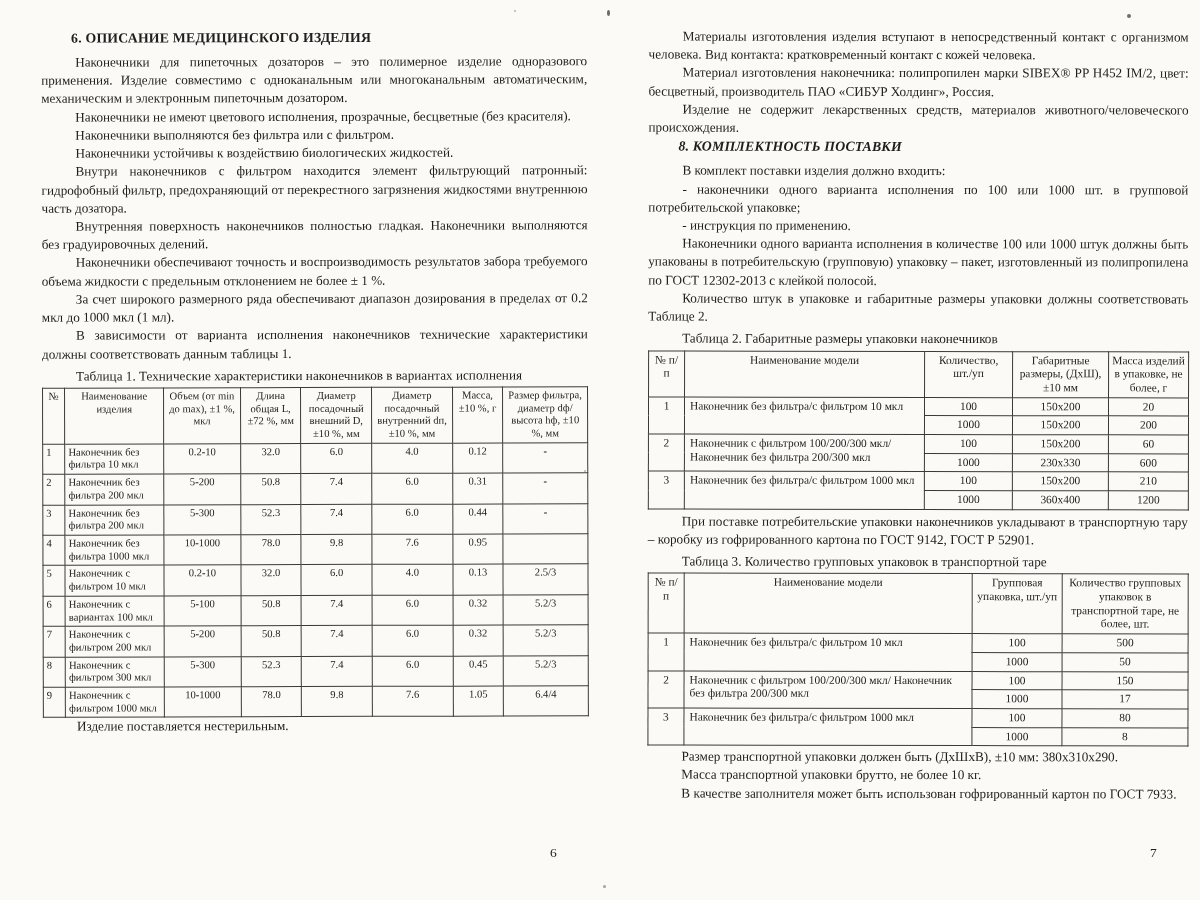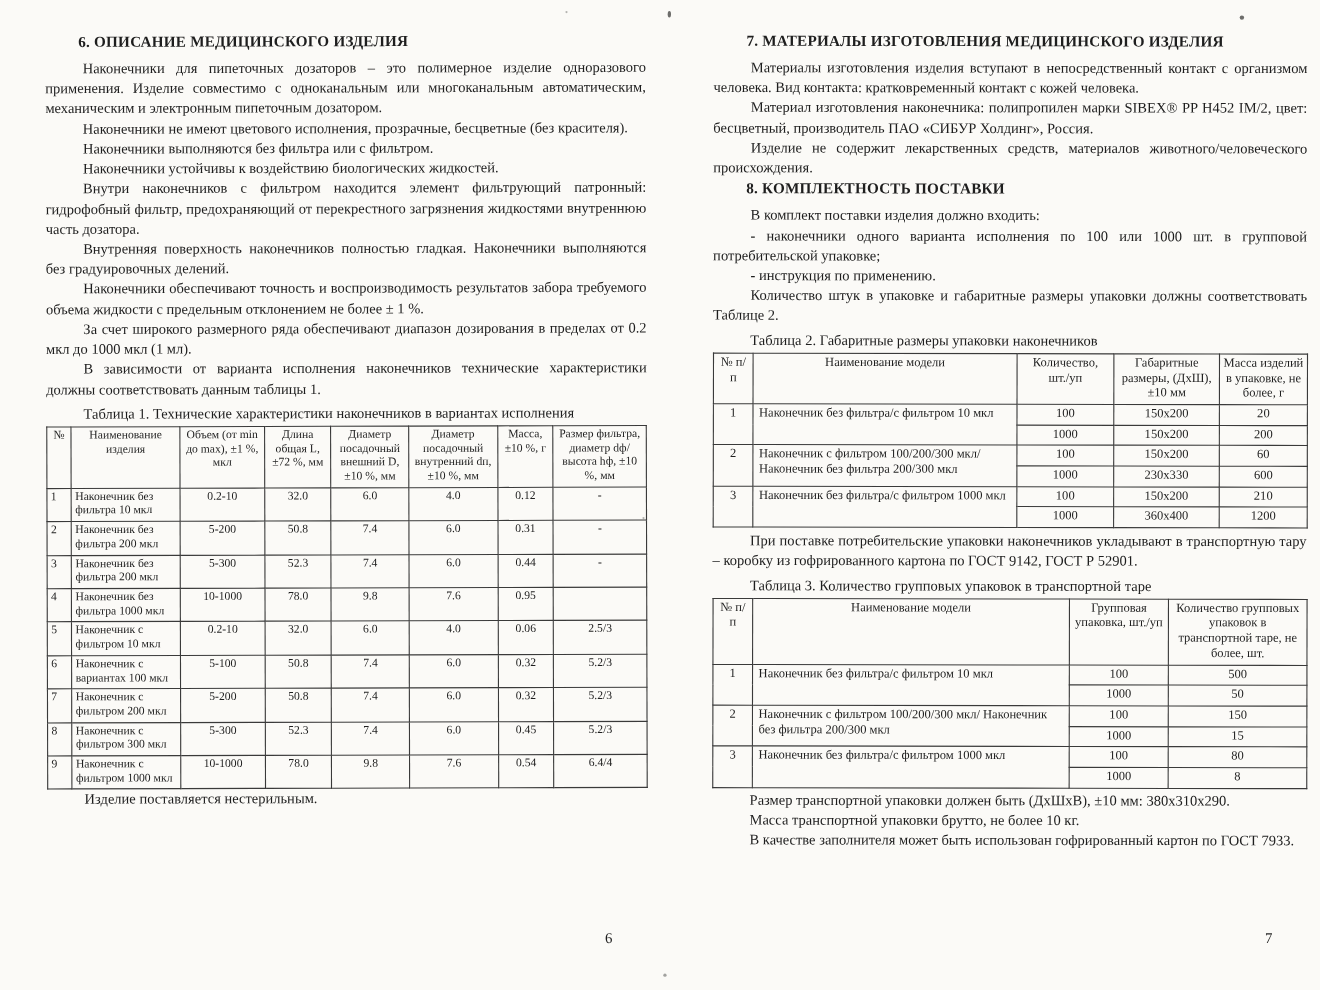--- a/index.html
+++ b/index.html
@@ -19,21 +19,21 @@
   #page-left  { left: 42px;  width: 546px; transform: rotate(-0.15deg); }
   #page-right { left: 648px; width: 540px; transform: rotate(0.1deg); }
 
   h2.sec-heading {
     font-size: 13.8px;
     font-weight: bold;
     margin: 0 0 6px 0;
     text-indent: 30px;
     letter-spacing: 0.2px;
   }
-  .gap-top { margin-top: 14px; }
+  .gap-top { margin-top: 14px; font-style: italic; }
 
   p.body-par {
     margin: 0;
     text-indent: 34px;
     text-align: justify;
   }
   p.no-just { text-align: left; }
 
   p.tbl-caption {
     margin: 4px 0 2px 0;
@@ -158,21 +158,21 @@
       <td class="c">0.95</td>
       <td class="c"></td>
     </tr>
     <tr>
       <td class="l">5</td>
       <td class="l">Наконечник с фильтром 10 мкл</td>
       <td class="c">0.2-10</td>
       <td class="c">32.0</td>
       <td class="c">6.0</td>
       <td class="c">4.0</td>
-      <td class="c">0.06</td>
+      <td class="c">0.13</td>
       <td class="c">2.5/3</td>
     </tr>
     <tr>
       <td class="l">6</td>
       <td class="l">Наконечник с вариантах 100 мкл</td>
       <td class="c">5-100</td>
       <td class="c">50.8</td>
       <td class="c">7.4</td>
       <td class="c">6.0</td>
       <td class="c">0.32</td>
@@ -198,40 +198,40 @@
       <td class="c">0.45</td>
       <td class="c">5.2/3</td>
     </tr>
     <tr>
       <td class="l">9</td>
       <td class="l">Наконечник с фильтром 1000 мкл</td>
       <td class="c">10-1000</td>
       <td class="c">78.0</td>
       <td class="c">9.8</td>
       <td class="c">7.6</td>
-      <td class="c">0.54</td>
+      <td class="c">1.05</td>
       <td class="c">6.4/4</td>
     </tr>
   </tbody>
     </table>
 
   <p class="body-par footer-note">Изделие поставляется нестерильным.</p>
 </div>
 
 <div class="scan-page" id="page-right">
-  <h2 class="sec-heading">7. МАТЕРИАЛЫ ИЗГОТОВЛЕНИЯ МЕДИЦИНСКОГО ИЗДЕЛИЯ</h2>
   <p class="body-par">Материалы изготовления изделия вступают в непосредственный контакт с организмом человека. Вид контакта: кратковременный контакт с кожей человека.</p>
   <p class="body-par">Материал изготовления наконечника: полипропилен марки SIBEX® PP H452 IM/2, цвет: бесцветный, производитель ПАО «СИБУР Холдинг», Россия.</p>
   <p class="body-par">Изделие не содержит лекарственных средств, материалов животного/человеческого происхождения.</p>
 
   <h2 class="sec-heading gap-top">8. КОМПЛЕКТНОСТЬ ПОСТАВКИ</h2>
   <p class="body-par no-just">В комплект поставки изделия должно входить:</p>
   <p class="body-par">- наконечники одного варианта исполнения по 100 или 1000 шт. в групповой потребительской упаковке;</p>
   <p class="body-par no-just">- инструкция по применению.</p>
 
+  <p class="body-par">Наконечники одного варианта исполнения в количестве 100 или 1000 штук должны быть упакованы в потребительскую (групповую) упаковку – пакет, изготовленный из полипропилена по ГОСТ 12302-2013 с клейкой полосой.</p>
   <p class="body-par">Количество штук в упаковке и габаритные размеры упаковки должны соответствовать Таблице 2.</p>
 
   <p class="tbl-caption">Таблица 2. Габаритные размеры упаковки наконечников</p>
   <table class="doc-table" id="table2">
     <colgroup>
       <col style="width:36px">
         <col style="width:240px">
         <col style="width:88px">
         <col style="width:96px">
         <col style="width:80px">
@@ -311,21 +311,21 @@
       <td class="c">50</td>
     </tr>
     <tr>
       <td class="c" rowspan="2">2</td>
       <td class="l m" rowspan="2">Наконечник с фильтром 100/200/300 мкл/ Наконечник без фильтра 200/300 мкл</td>
       <td class="c">100</td>
       <td class="c">150</td>
     </tr>
     <tr>
       <td class="c">1000</td>
-      <td class="c">15</td>
+      <td class="c">17</td>
     </tr>
     <tr>
       <td class="c" rowspan="2">3</td>
       <td class="l m" rowspan="2">Наконечник без фильтра/с фильтром 1000 мкл</td>
       <td class="c">100</td>
       <td class="c">80</td>
     </tr>
     <tr>
       <td class="c">1000</td>
       <td class="c">8</td>

